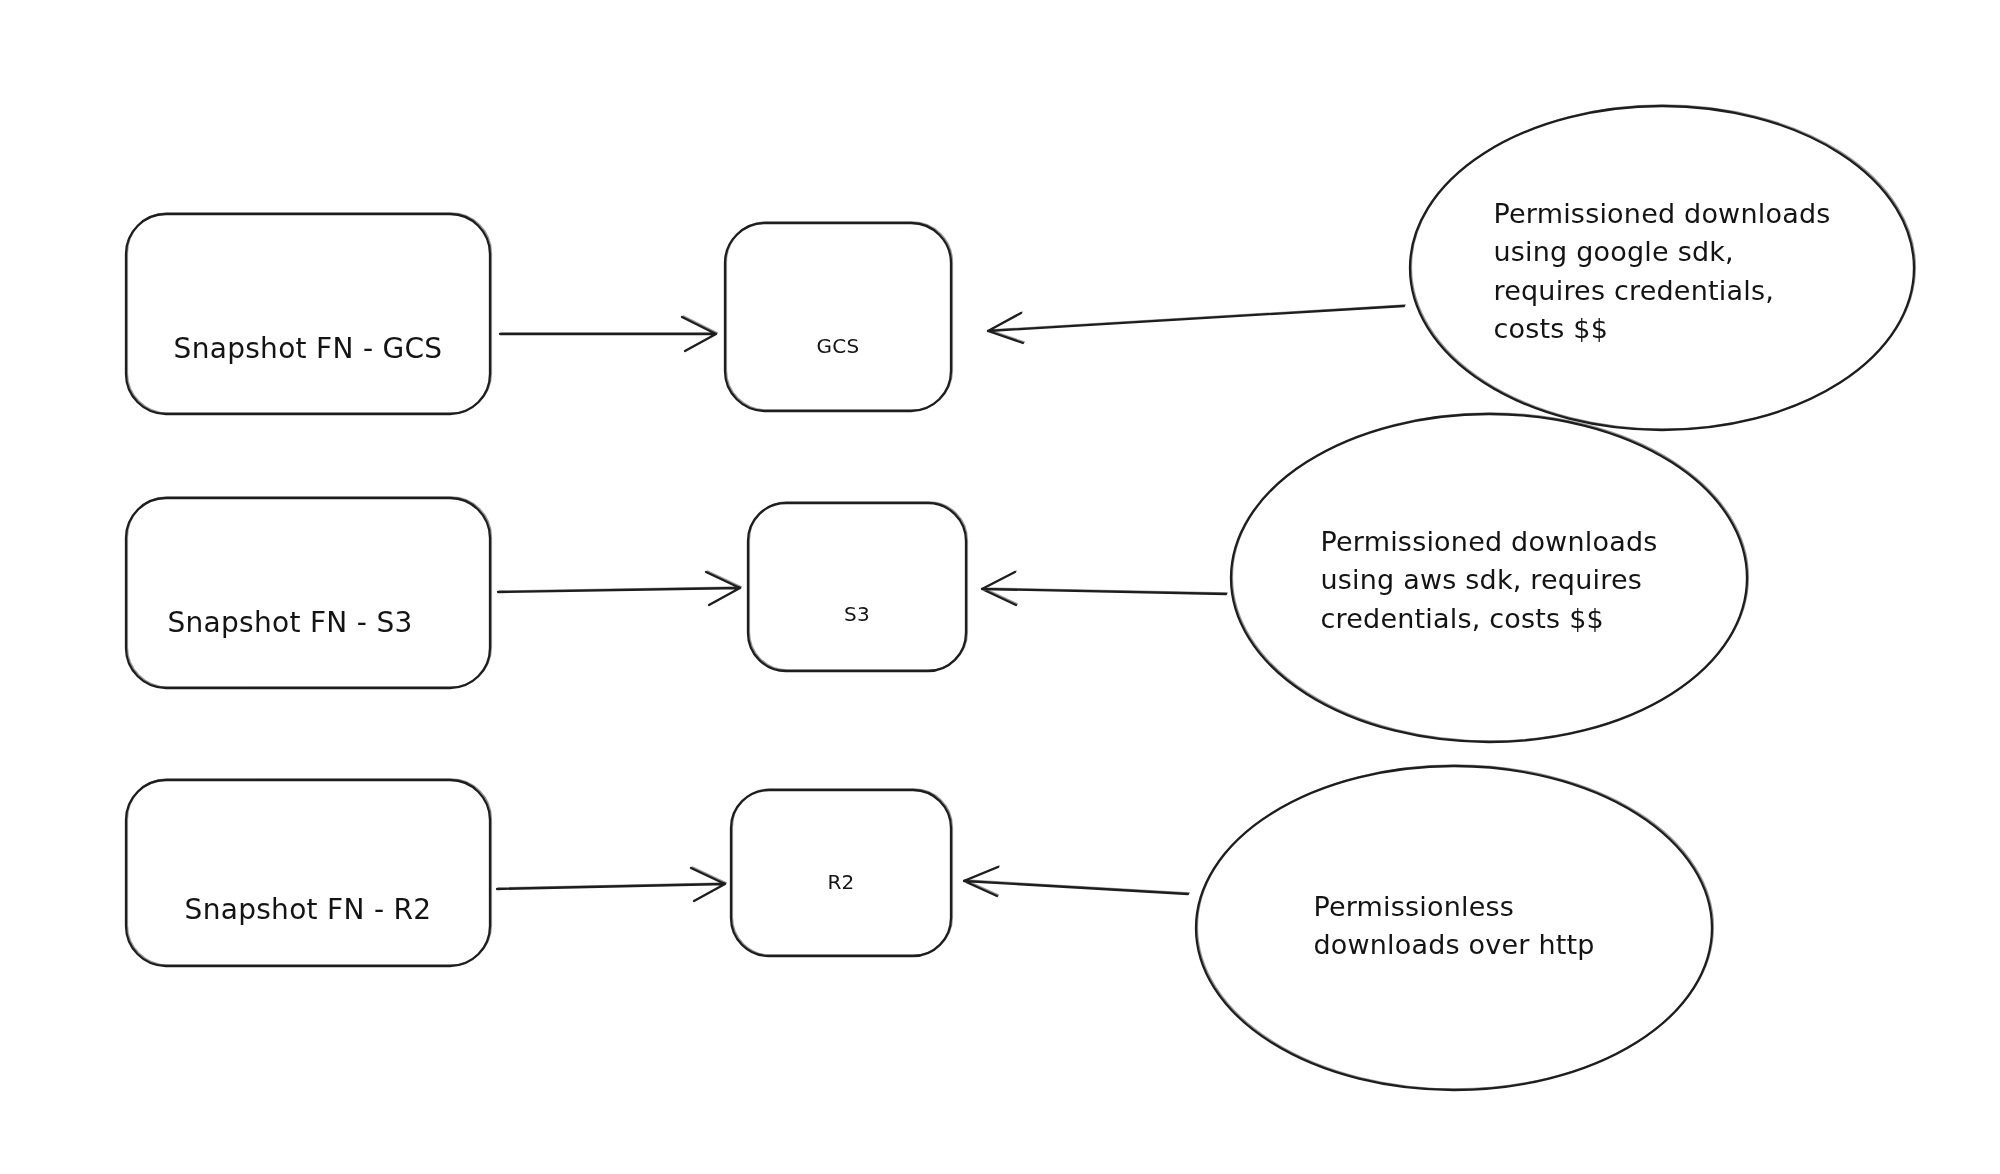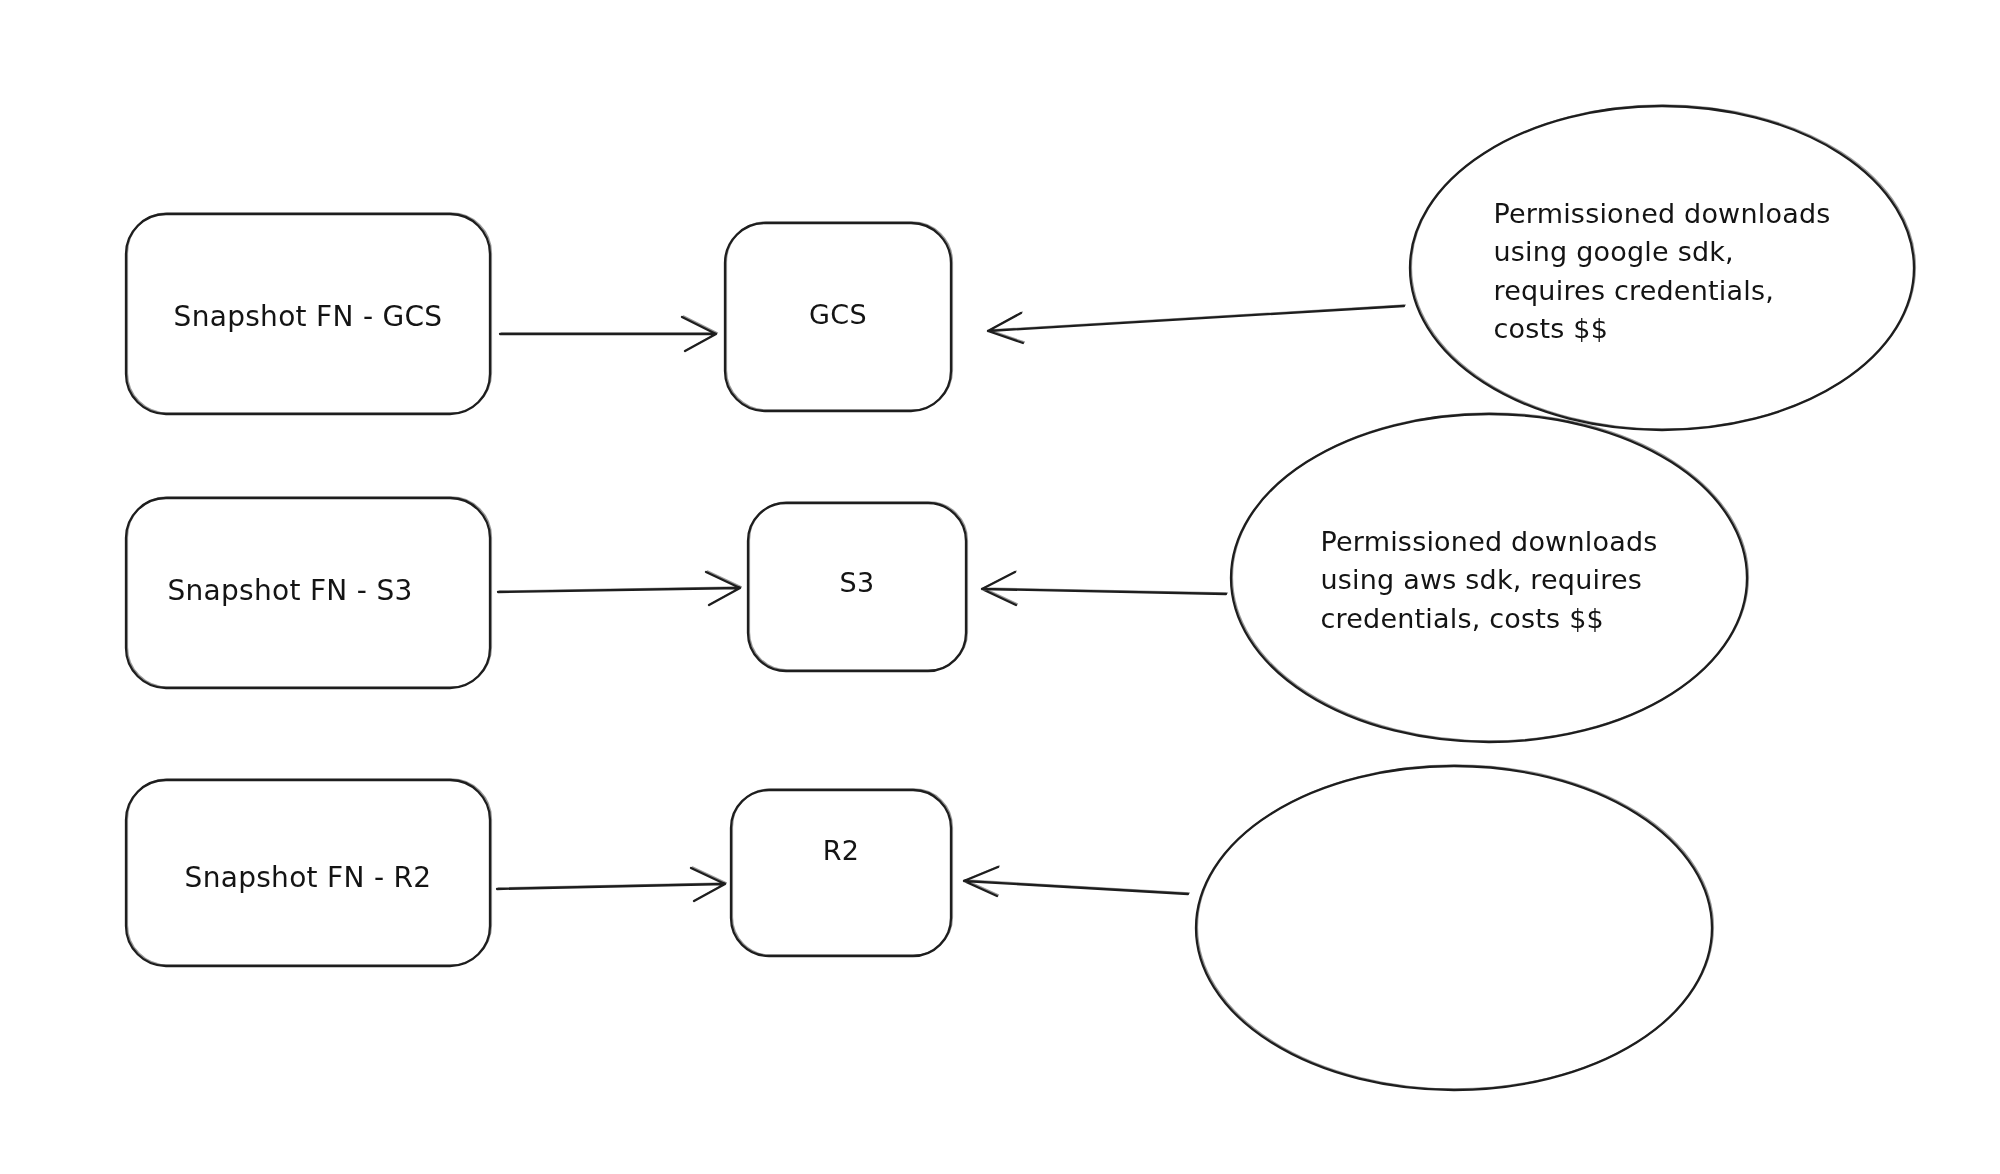--- a/index.html
+++ b/index.html
@@ -14,22 +14,23 @@
   svg.strokes{position:absolute;left:0;top:0;}
   svg.strokes .pass1{stroke:var(--stroke,#1e1e1e);stroke-width:2.3;fill:none;}
   svg.strokes .pass2{stroke:var(--stroke,#1e1e1e);stroke-width:1.4;fill:none;opacity:.45;}
   .lbl{
     position:absolute;
     transform:translate(-50%,-50%);
     white-space:nowrap;
     font-size:28px;
     letter-spacing:.3px;
     color:var(--ink,#141414);
+    margin-top:32px;
   }
-  .lbl.small{font-size:27px;}
+  .lbl.small{font-size:20px;}
   .note{
     position:absolute;
     transform:translate(-50%,-50%);
     white-space:pre-line;
     font-size:27px;
     line-height:1.42;
     letter-spacing:.2px;
     color:var(--ink,#141414);
   }
 </style>
@@ -83,14 +84,16 @@
 costs $$</div>
 
   <div class="lbl" style="left:290px;top:590px;">Snapshot FN - S3</div>
   <div class="lbl small" style="left:857px;top:582px;">S3</div>
   <div class="note" style="left:1489px;top:580px;">Permissioned downloads
 using aws sdk, requires
 credentials, costs $$</div>
 
   <div class="lbl" style="left:308px;top:877px;">Snapshot FN - R2</div>
   <div class="lbl small" style="left:841px;top:850px;">R2</div>
+  <div class="note" style="left:1454px;top:926px;">Permissionless
+downloads over http</div>
 
 </div>
 
 </body></html>

